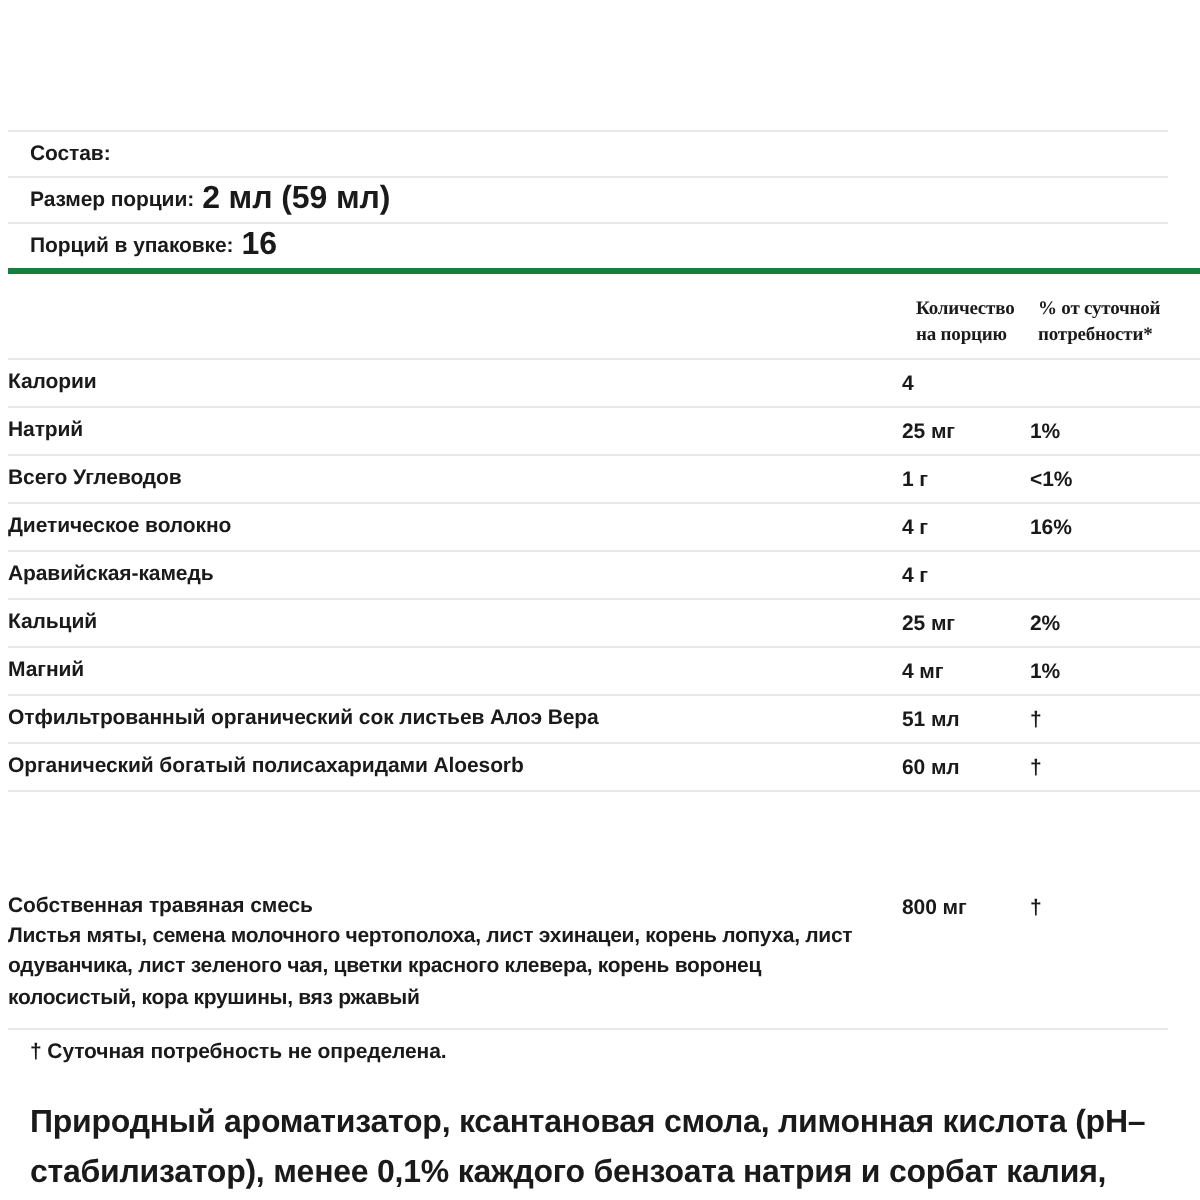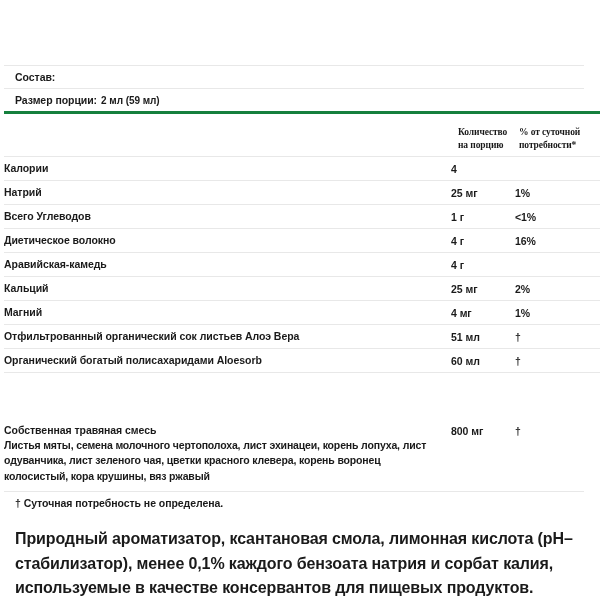--- a/index.html
+++ b/index.html
@@ -38,21 +38,21 @@
   
   .info-row {
     height: 23px;
   }
   .info-row .label {
     font-size: 10.5px;
     font-weight: bold;
     letter-spacing: -0.05px;
   }
   .info-row .value {
-    font-size: 10px;
+    font-size: 16px;
     font-weight: bold;
     letter-spacing: -0.05px;
     margin-left: 4px;
   }
 
   
   .facts-table {
     width: 100%;
     border-collapse: collapse;
     table-layout: fixed;
@@ -172,20 +172,24 @@
   <div class="row info-row">
     <span class="label">Состав:</span>
     <span class="value"></span>
   </div>
 
   <div class="row info-row">
     <span class="label">Размер порции:</span>
     <span class="value">2 мл (59 мл)</span>
   </div>
 
+  <div class="row info-row">
+    <span class="label">Порций в упаковке:</span>
+    <span class="value">16</span>
+  </div>
 
   <table class="facts-table">
     <colgroup>
       <col class="c-name">
         <col class="c-amount">
         <col class="c-dv">
     </colgroup>
     <thead>
       <tr>
         <th>

